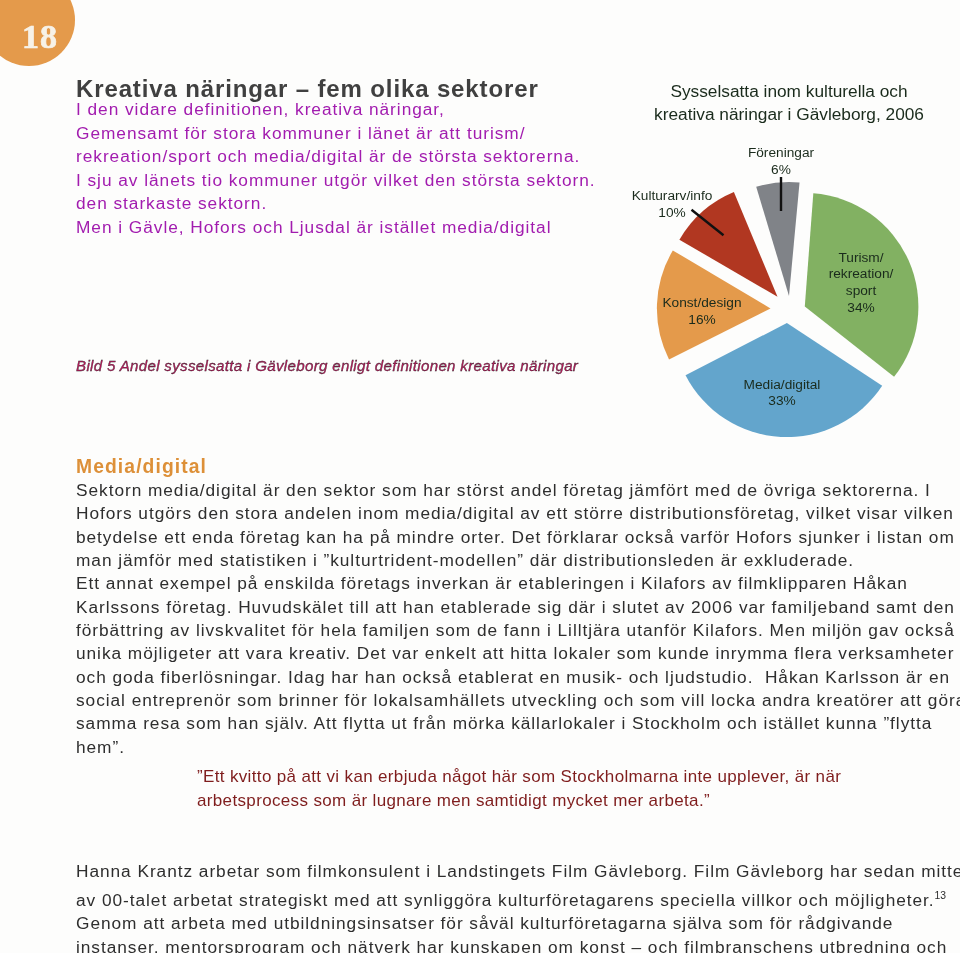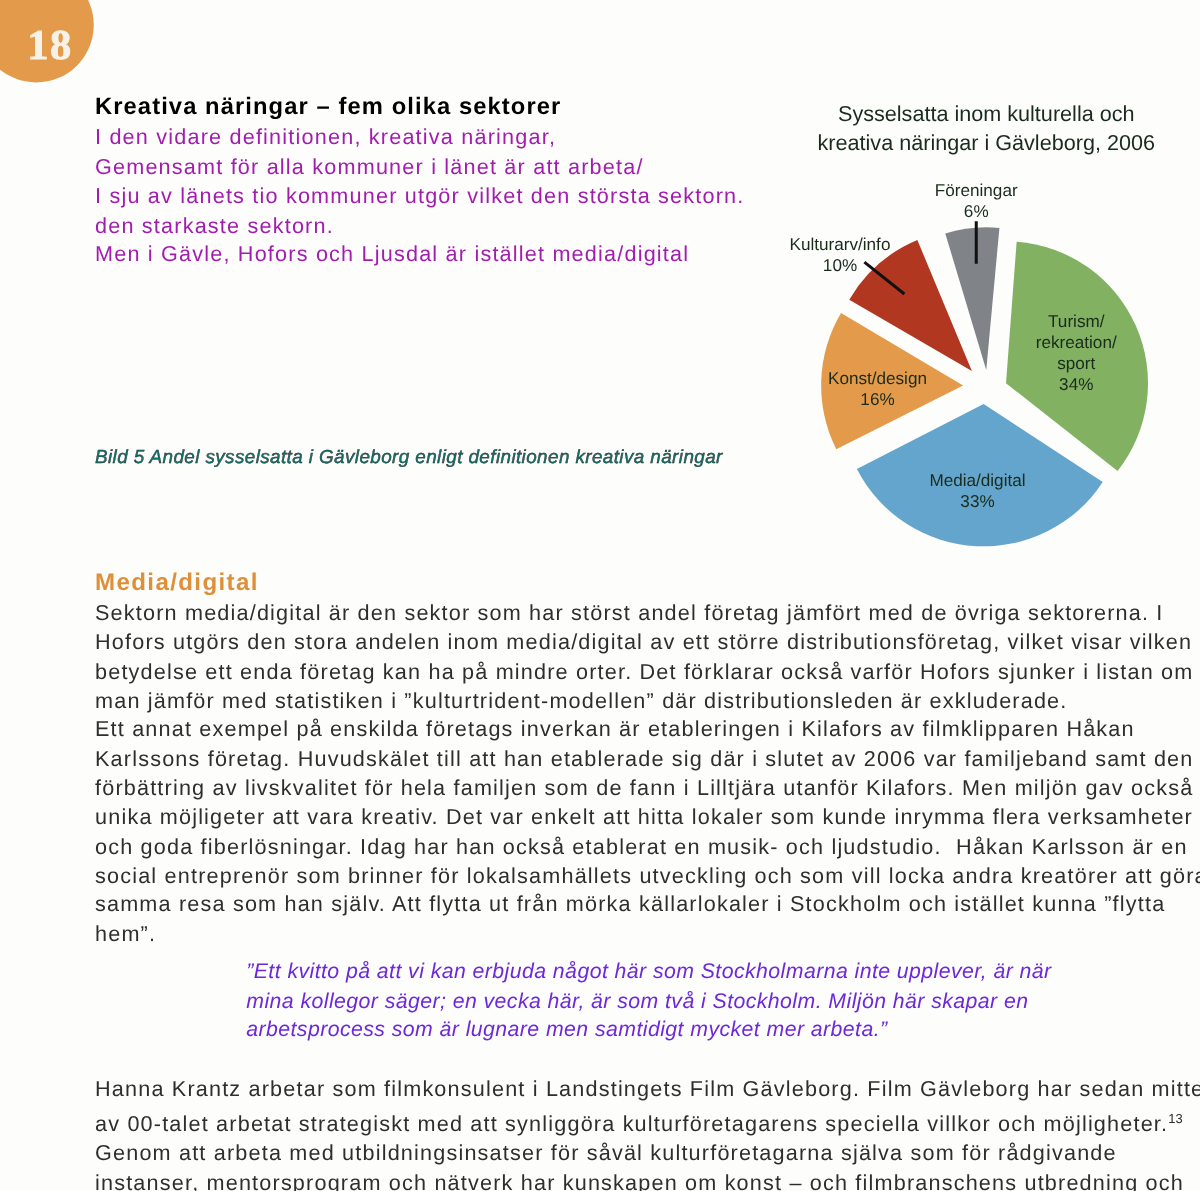--- a/index.html
+++ b/index.html
@@ -3,46 +3,47 @@
 <meta charset="utf-8">
 <style>
   html,body{margin:0;padding:0;}
   body{width:960px;height:953px;background:#fdfdfc;overflow:hidden;position:relative;
        font-family:"Liberation Sans",sans-serif;-webkit-font-smoothing:antialiased;}
   .page{position:absolute;left:0;top:0;width:960px;height:738px;}
   #pagenum-circle{position:absolute;left:-17px;top:-26.3px;width:92px;height:92px;border-radius:50%;background:#e49a4b;}
   #pagenum-text{position:absolute;left:10px;top:20px;width:60px;text-align:center;color:#f7f2e8;
        font-family:"Liberation Serif",serif;font-weight:bold;font-size:34px;line-height:34px;letter-spacing:1.1px;
        -webkit-text-stroke:0.7px #f7f2e8;}
-  .lead-head{position:absolute;left:76px;top:75px;color:#000000;font-weight:bold;font-size:19px;letter-spacing:0.87px;}
+  .lead-head{position:absolute;left:76px;top:75px;color:#404040;font-weight:bold;font-size:24px;letter-spacing:0.87px;}
   .lead-body{position:absolute;left:76px;top:98px;color:#a21caf;font-size:17.3px;line-height:23.6px;letter-spacing:0.96px;}
-  .caption{position:absolute;left:76px;top:357px;color:#0f766e;font-size:15.1px;font-style:italic;font-weight:normal;letter-spacing:0.32px;-webkit-text-stroke:0.32px #262626;}
+  .caption{position:absolute;left:76px;top:357px;color:#be185d;font-size:15.1px;font-style:italic;font-weight:normal;letter-spacing:0.32px;-webkit-text-stroke:0.32px #262626;}
   .sec-head{position:absolute;left:76px;top:455.5px;color:#dd9038;font-weight:bold;font-size:19.3px;letter-spacing:1.1px;}
   .body-col{position:absolute;left:76px;top:479px;width:890px;color:#2e2e2e;font-size:17.3px;line-height:23.35px;letter-spacing:0.95px;}
   .body-col .ln{white-space:pre;}
-  .quote{position:absolute;left:197px;top:765px;color:#6d28d9;font-style:italic;font-size:17px;line-height:23.7px;letter-spacing:0.35px;}
+  .quote{position:absolute;left:197px;top:765px;color:#7f1d1d;font-size:17px;line-height:23.7px;letter-spacing:0.35px;}
   .quote .ln{white-space:pre;}
   .closing{position:absolute;left:76px;top:860px;width:890px;color:#2e2e2e;font-size:17.3px;line-height:23.6px;letter-spacing:0.95px;}
   .closing .ln{white-space:pre;}
   sup{font-size:0.6em;vertical-align:super;letter-spacing:0;}
   svg{position:absolute;left:0;top:0;}
   .pl{font-size:14.5px;fill:#1a2b1c;text-anchor:middle;font-family:"Liberation Sans",sans-serif;}
 </style>
 </head>
 <body>
 
 <div class="page">
 
   <div id="pagenum-circle"></div>
   <div id="pagenum-text">18</div>
 
   <div class="lead-head">Kreativa näringar – fem olika sektorer</div>
   <div class="lead-body">
     <div>I den vidare definitionen, kreativa näringar,</div>
-    <div>Gemensamt för alla kommuner i länet är att arbeta/</div>
+    <div>Gemensamt för stora kommuner i länet är att turism/</div>
+    <div>rekreation/sport och media/digital är de största sektorerna.</div>
     <div>I sju av länets tio kommuner utgör vilket den största sektorn.</div>
     <div>den starkaste sektorn.</div>
     <div>Men i Gävle, Hofors och Ljusdal är istället media/digital</div>
   </div>
   <div class="caption">Bild 5 Andel sysselsatta i Gävleborg enligt definitionen kreativa näringar</div>
 
   <svg id="chart" width="960" height="953" viewBox="0 0 960 953">
       <path d="M 804.80 306.60 L 813.32 193.32 A 113.6 113.6 0 0 1 894.07 376.85 Z" fill="#82b162"></path>
       <path d="M 786.90 323.10 L 882.18 385.69 A 114 114 0 0 1 685.51 375.21 Z" fill="#63a5cc"></path>
       <path d="M 770.50 308.40 L 669.01 359.44 A 113.6 113.6 0 0 1 672.82 250.40 Z" fill="#e49a4b"></path>
@@ -77,21 +78,20 @@
     <div class="ln">förbättring av livskvalitet för hela familjen som de fann i Lilltjära utanför Kilafors. Men miljön gav också</div>
     <div class="ln">unika möjligeter att vara kreativ. Det var enkelt att hitta lokaler som kunde inrymma flera verksamheter</div>
     <div class="ln">och goda fiberlösningar. Idag har han också etablerat en musik- och ljudstudio.  Håkan Karlsson är en</div>
     <div class="ln">social entreprenör som brinner för lokalsamhällets utveckling och som vill locka andra kreatörer att göra</div>
     <div class="ln">samma resa som han själv. Att flytta ut från mörka källarlokaler i Stockholm och istället kunna ”flytta</div>
     <div class="ln">hem”.</div>
   </div>
 
   <div class="quote">
     <div class="ln">”Ett kvitto på att vi kan erbjuda något här som Stockholmarna inte upplever, är när</div>
-    <div class="ln">mina kollegor säger; en vecka här, är som två i Stockholm. Miljön här skapar en</div>
     <div class="ln">arbetsprocess som är lugnare men samtidigt mycket mer arbeta.”</div>
   </div>
 
   <div class="closing">
     <div class="ln">Hanna Krantz arbetar som filmkonsulent i Landstingets Film Gävleborg. Film Gävleborg har sedan mitten</div>
     <div class="ln"><span>av 00-talet arbetat strategiskt med att synliggöra kulturföretagarens speciella villkor och möjligheter.</span><sup>13</sup></div>
     <div class="ln">Genom att arbeta med utbildningsinsatser för såväl kulturföretagarna själva som för rådgivande</div>
     <div class="ln">instanser, mentorsprogram och nätverk har kunskapen om konst – och filmbranschens utbredning och</div>
   </div>
 

